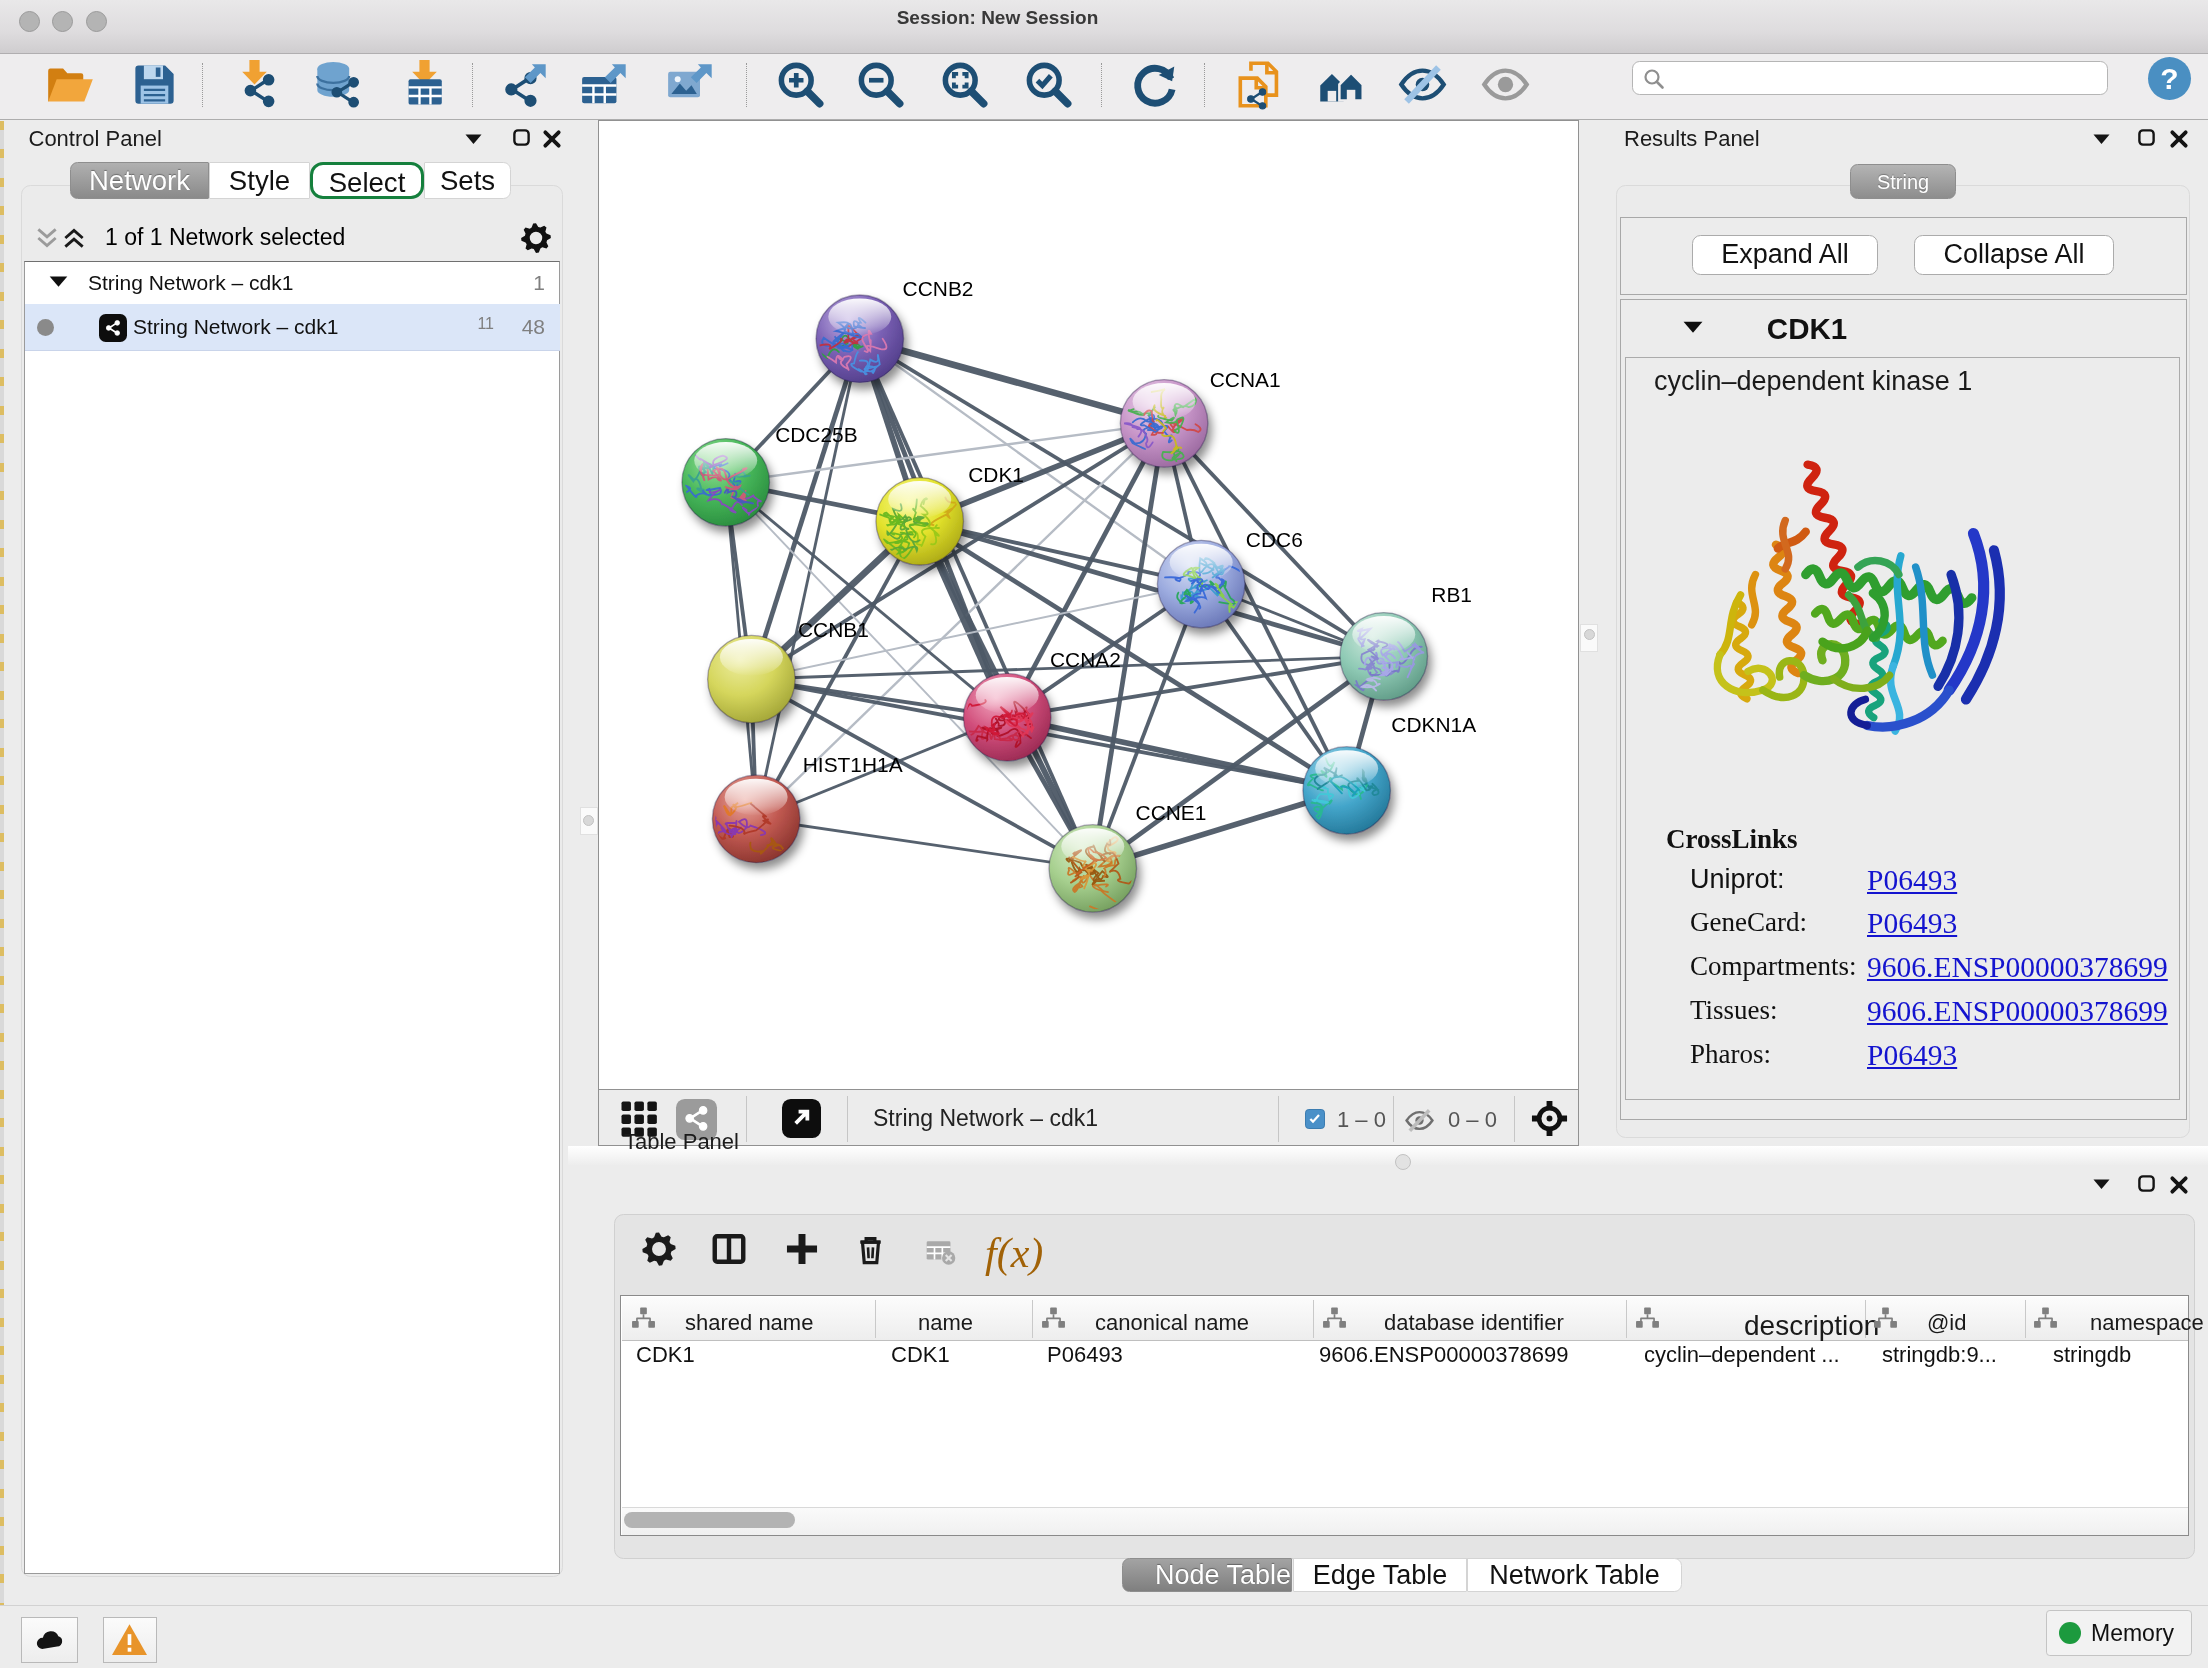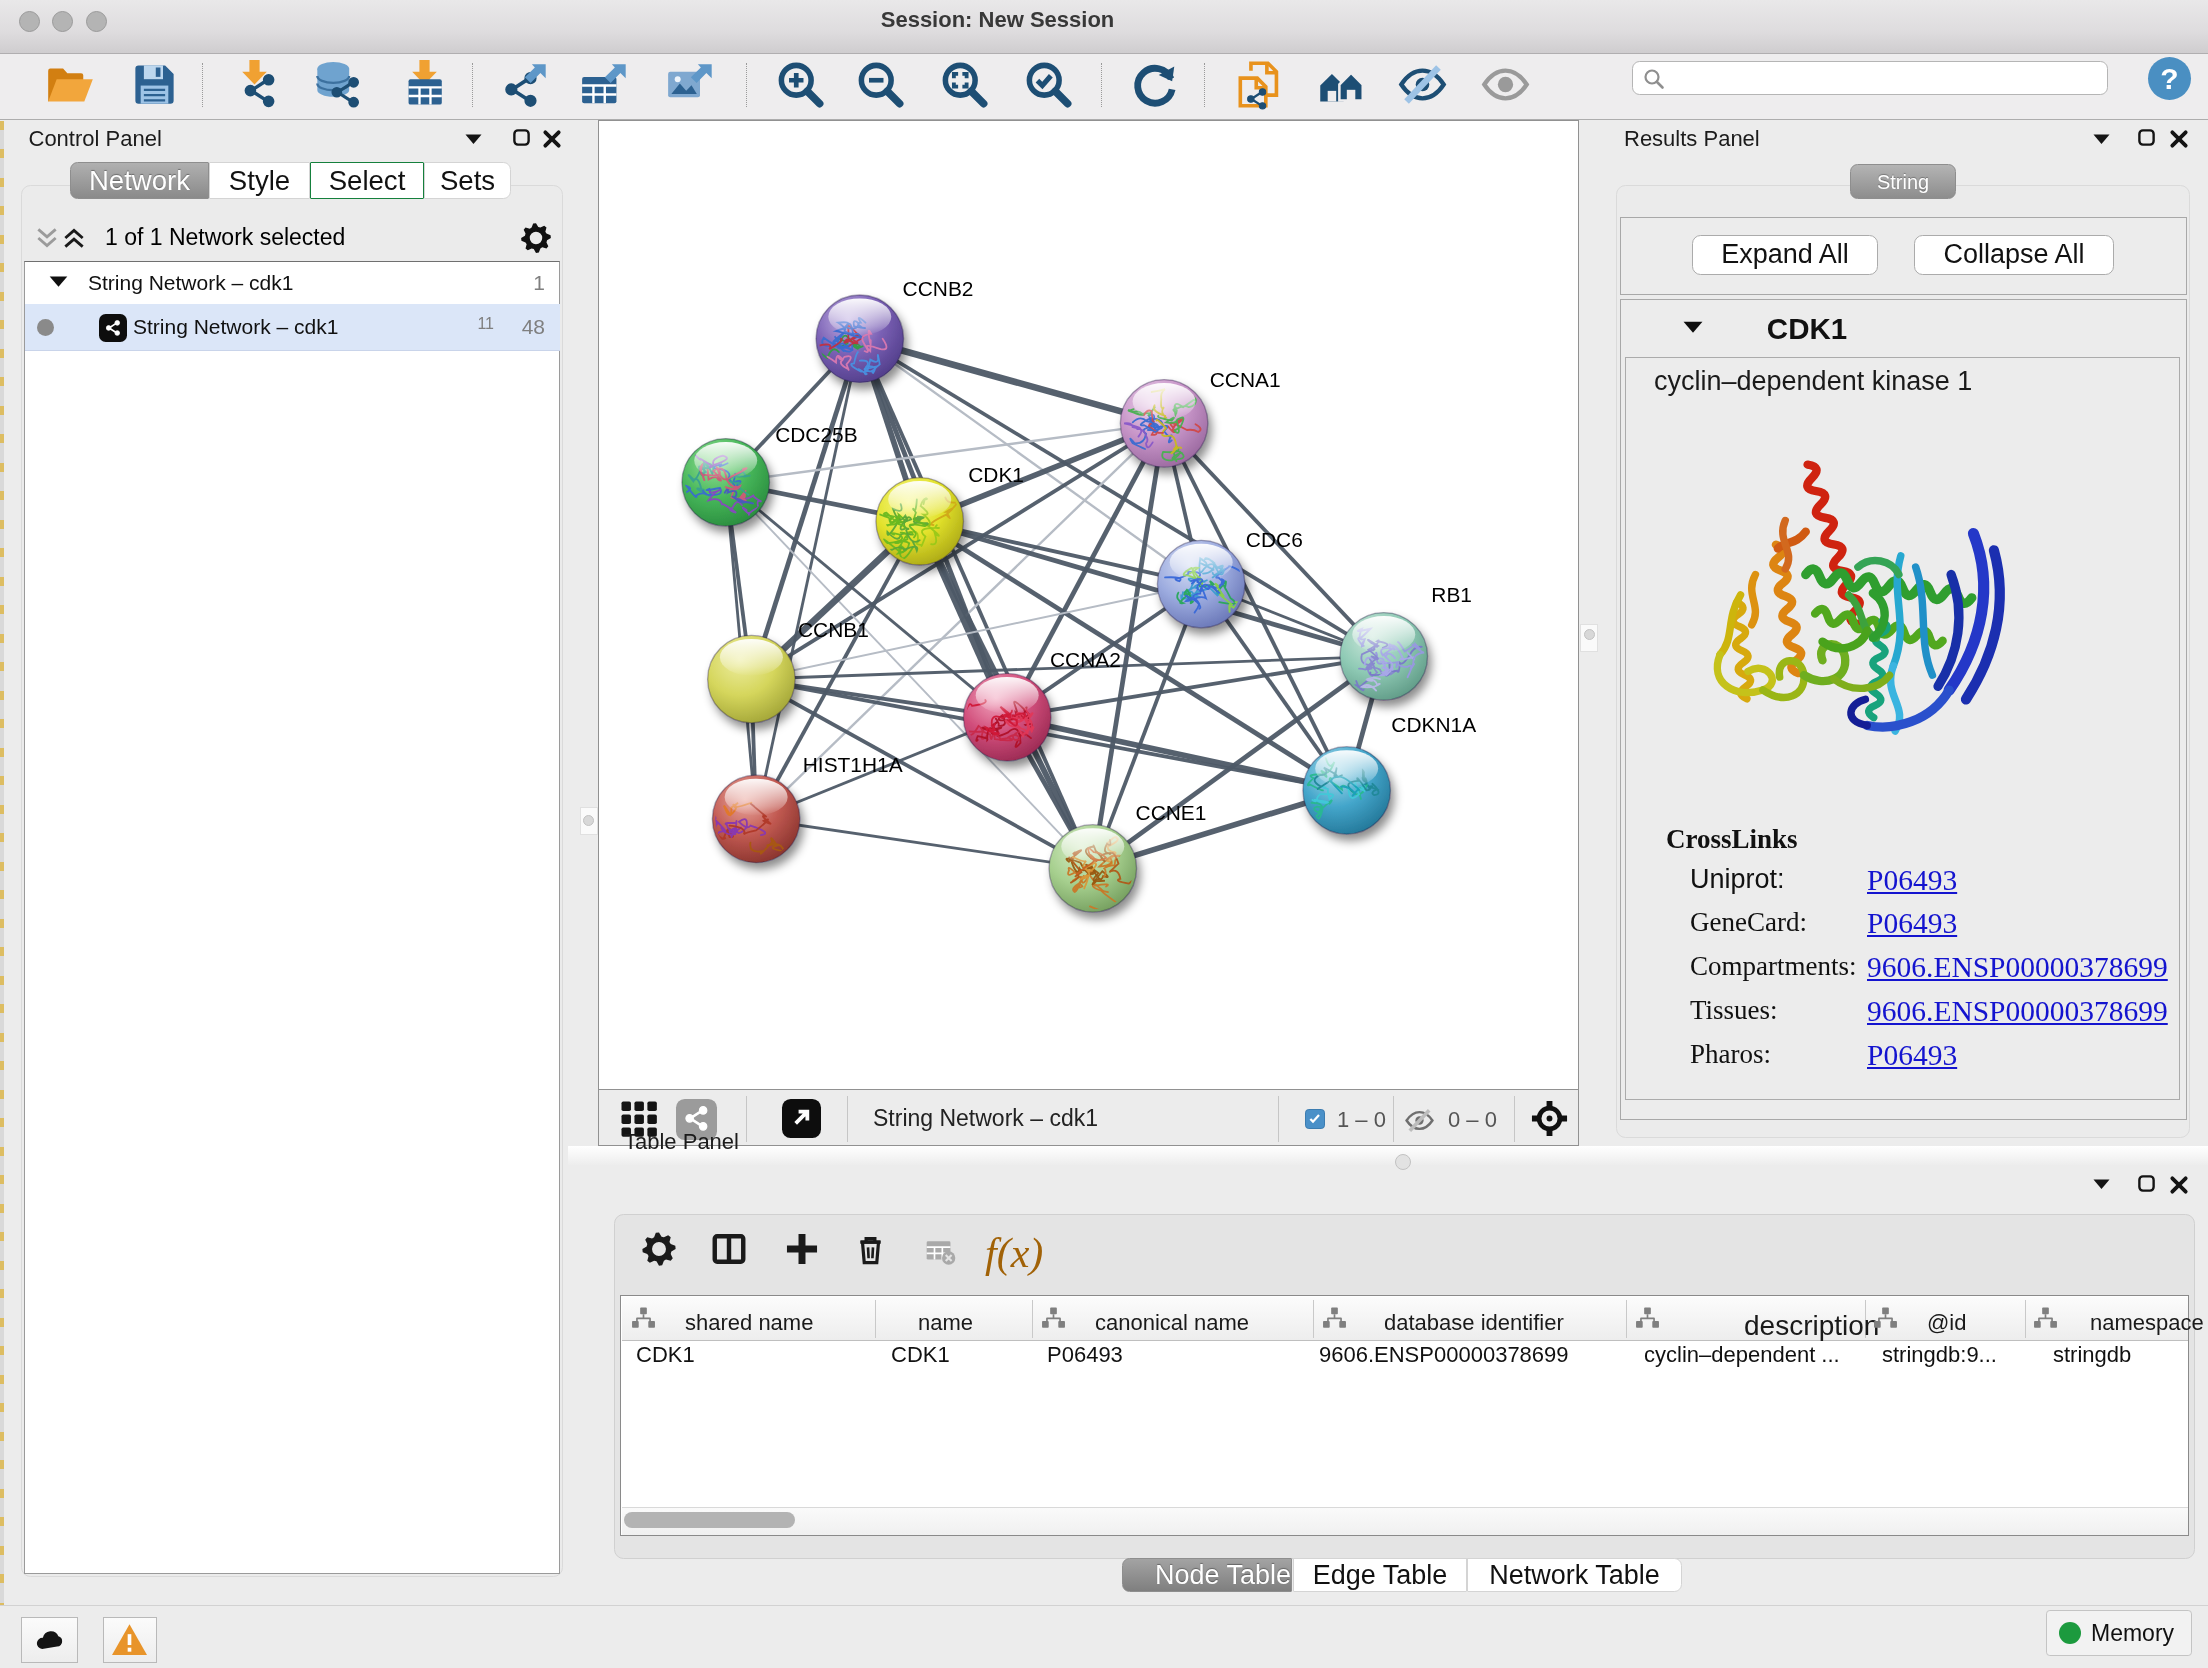--- a/index.html
+++ b/index.html
@@ -5,21 +5,21 @@
 html,body { width:2208px; height:1668px; overflow:hidden; background:#ececec;
   font-family:"Liberation Sans", sans-serif; }
 .abs { position:absolute; }
 .ptitle { font-size:22px; color:#1b1b1b; }
 
 </style></head><body>
 <div class="abs" style="left:0;top:0;width:2208px;height:54px;background:linear-gradient(180deg,#e9e8e9,#dedcde 60%,#cfcdcf);border-bottom:1px solid #b0aeb0"></div>
 <div class="abs" style="left:19px;top:11.4px;width:21px;height:21px;border-radius:50%;background:#b4b4b4;border:1px solid #9a9a9a"></div>
 <div class="abs" style="left:52px;top:11.4px;width:21px;height:21px;border-radius:50%;background:#b4b4b4;border:1px solid #9a9a9a"></div>
 <div class="abs" style="left:86px;top:11.4px;width:21px;height:21px;border-radius:50%;background:#b4b4b4;border:1px solid #9a9a9a"></div>
-<div class="abs" style="left:0;top:6.7px;width:1995px;text-align:center;font-size:22px;font-weight:700;color:#383838">Session: New Session</div>
+<div class="abs" style="left:0;top:6.7px;width:1995px;text-align:center;font-size:19px;font-weight:700;color:#383838">Session: New Session</div>
 <div class="abs" style="left:0;top:54px;width:2208px;height:66px;background:#eeedee;border-bottom:1px solid #adadad"></div>
 <svg style="position:absolute;left:45px;top:59px" width="51" height="51" viewBox="0 0 24 24">
     <path d="M1.5 20 V5.5 a1 1 0 0 1 1-1 h6 l2 2.2 h6.5 a1 1 0 0 1 1 1 V10" fill="#d27f11"></path>
     <path d="M1.5 20 L5.5 9.5 h17 L18.5 20 z" fill="#f2a63c"></path>
   </svg>
 <svg style="position:absolute;left:129px;top:59px" width="51" height="51" viewBox="0 0 24 24">
     <path d="M3 4.5 a1.5 1.5 0 0 1 1.5-1.5 H17 L21 7 v12.5 a1.5 1.5 0 0 1-1.5 1.5 h-15 A1.5 1.5 0 0 1 3 19.5z" fill="#2c6191"></path>
     <rect x="7" y="3" width="9" height="6.5" fill="#bdd7ee"></rect>
     <rect x="12.6" y="4" width="2.2" height="4.4" fill="#2c6191"></rect>
     <rect x="5.5" y="12.5" width="13" height="8.5" fill="#9dc3e6"></rect>
@@ -151,21 +151,21 @@
   </svg>
 <svg style="position:absolute;left:512px;top:128px" width="19" height="19" viewBox="0 0 24 24">
     <rect x="3" y="3" width="18" height="18" rx="4.5" fill="none" stroke="#141414" stroke-width="3"></rect>
   </svg>
 <svg style="position:absolute;left:542px;top:129px" width="20" height="20" viewBox="0 0 24 24">
     <path d="M4 4 L20 20 M20 4 L4 20" stroke="#141414" stroke-width="4.6" stroke-linecap="round"></path>
   </svg>
 <div class="abs" style="left:21px;top:185px;width:542px;height:1392px;background:#ebebeb;border:1px solid #dadada;border-radius:9.5px"></div>
 <div class="abs" style="left:70px;top:162px;width:139px;height:37px;background:linear-gradient(180deg,#b0b0b0,#8a8a8a);border:1px solid #8e8e8e;border-radius:7.6px 1px 1px 7.6px;color:#fff;text-align:center;font-size:27.6px;line-height:36px;text-shadow:0 -1px 1px rgba(0,0,0,.35)">Network</div>
 <div class="abs" style="left:209px;top:162px;width:101px;height:37px;background:#fff;border:1px solid #d4d4d4;border-radius:1px;color:#111;text-align:center;font-size:27.6px;line-height:36px">Style</div>
-<div class="abs" style="left:310px;top:162px;width:114px;height:37px;background:#fff;border:1px solid #15803d;border-radius:1px;color:#111;text-align:center;font-size:27.6px;line-height:36px">Select</div>
+<div class="abs" style="left:310px;top:162px;width:114px;height:37px;background:#fff;border:3px solid #15803d;border-radius:13px;color:#111;text-align:center;font-size:27.6px;line-height:36px">Select</div>
 <div class="abs" style="left:424px;top:162px;width:87px;height:37px;background:#fff;border:1px solid #d4d4d4;border-radius:1px 7.6px 7.6px 1px;color:#111;text-align:center;font-size:27.6px;line-height:36px">Sets</div>
 <svg style="position:absolute;left:34px;top:225px" width="26" height="26" viewBox="0 0 24 24">
     <path d="M4 4 l8 7 8-7 M4 12 l8 7 8-7" fill="none" stroke="#9b9b9b" stroke-width="2.6"></path>
   </svg>
 <svg style="position:absolute;left:61px;top:225px" width="26" height="26" viewBox="0 0 24 24">
     <path d="M4 12 l8-7 8 7 M4 20 l8-7 8 7" fill="none" stroke="#1a1a1a" stroke-width="2.6"></path>
   </svg>
 <div class="abs" style="left:105px;top:224px;width:399px;text-align:left;font-size:23px;color:#000000">1 of 1 Network selected</div>
 <svg style="position:absolute;left:519px;top:221px" width="34" height="34" viewBox="0 0 24 24">
     <path d="M22.3 10.0 L22.5 12.0 L19.8 13.6 L19.4 15.1 L20.7 17.8 L19.4 19.4 L16.4 18.6 L15.1 19.4 L14.0 22.3 L12.0 22.5 L10.4 19.8 L8.9 19.4 L6.2 20.7 L4.6 19.4 L5.4 16.4 L4.6 15.1 L1.7 14.0 L1.5 12.0 L4.2 10.4 L4.6 8.9 L3.3 6.2 L4.6 4.6 L7.6 5.4 L8.9 4.6 L10.0 1.7 L12.0 1.5 L13.6 4.2 L15.1 4.6 L17.8 3.3 L19.4 4.6 L18.6 7.6 L19.4 8.9Z M16.4 12 A4.4 4.4 0 1 0 7.6 12 A4.4 4.4 0 1 0 16.4 12 Z" fill="#111" fill-rule="evenodd"></path>

